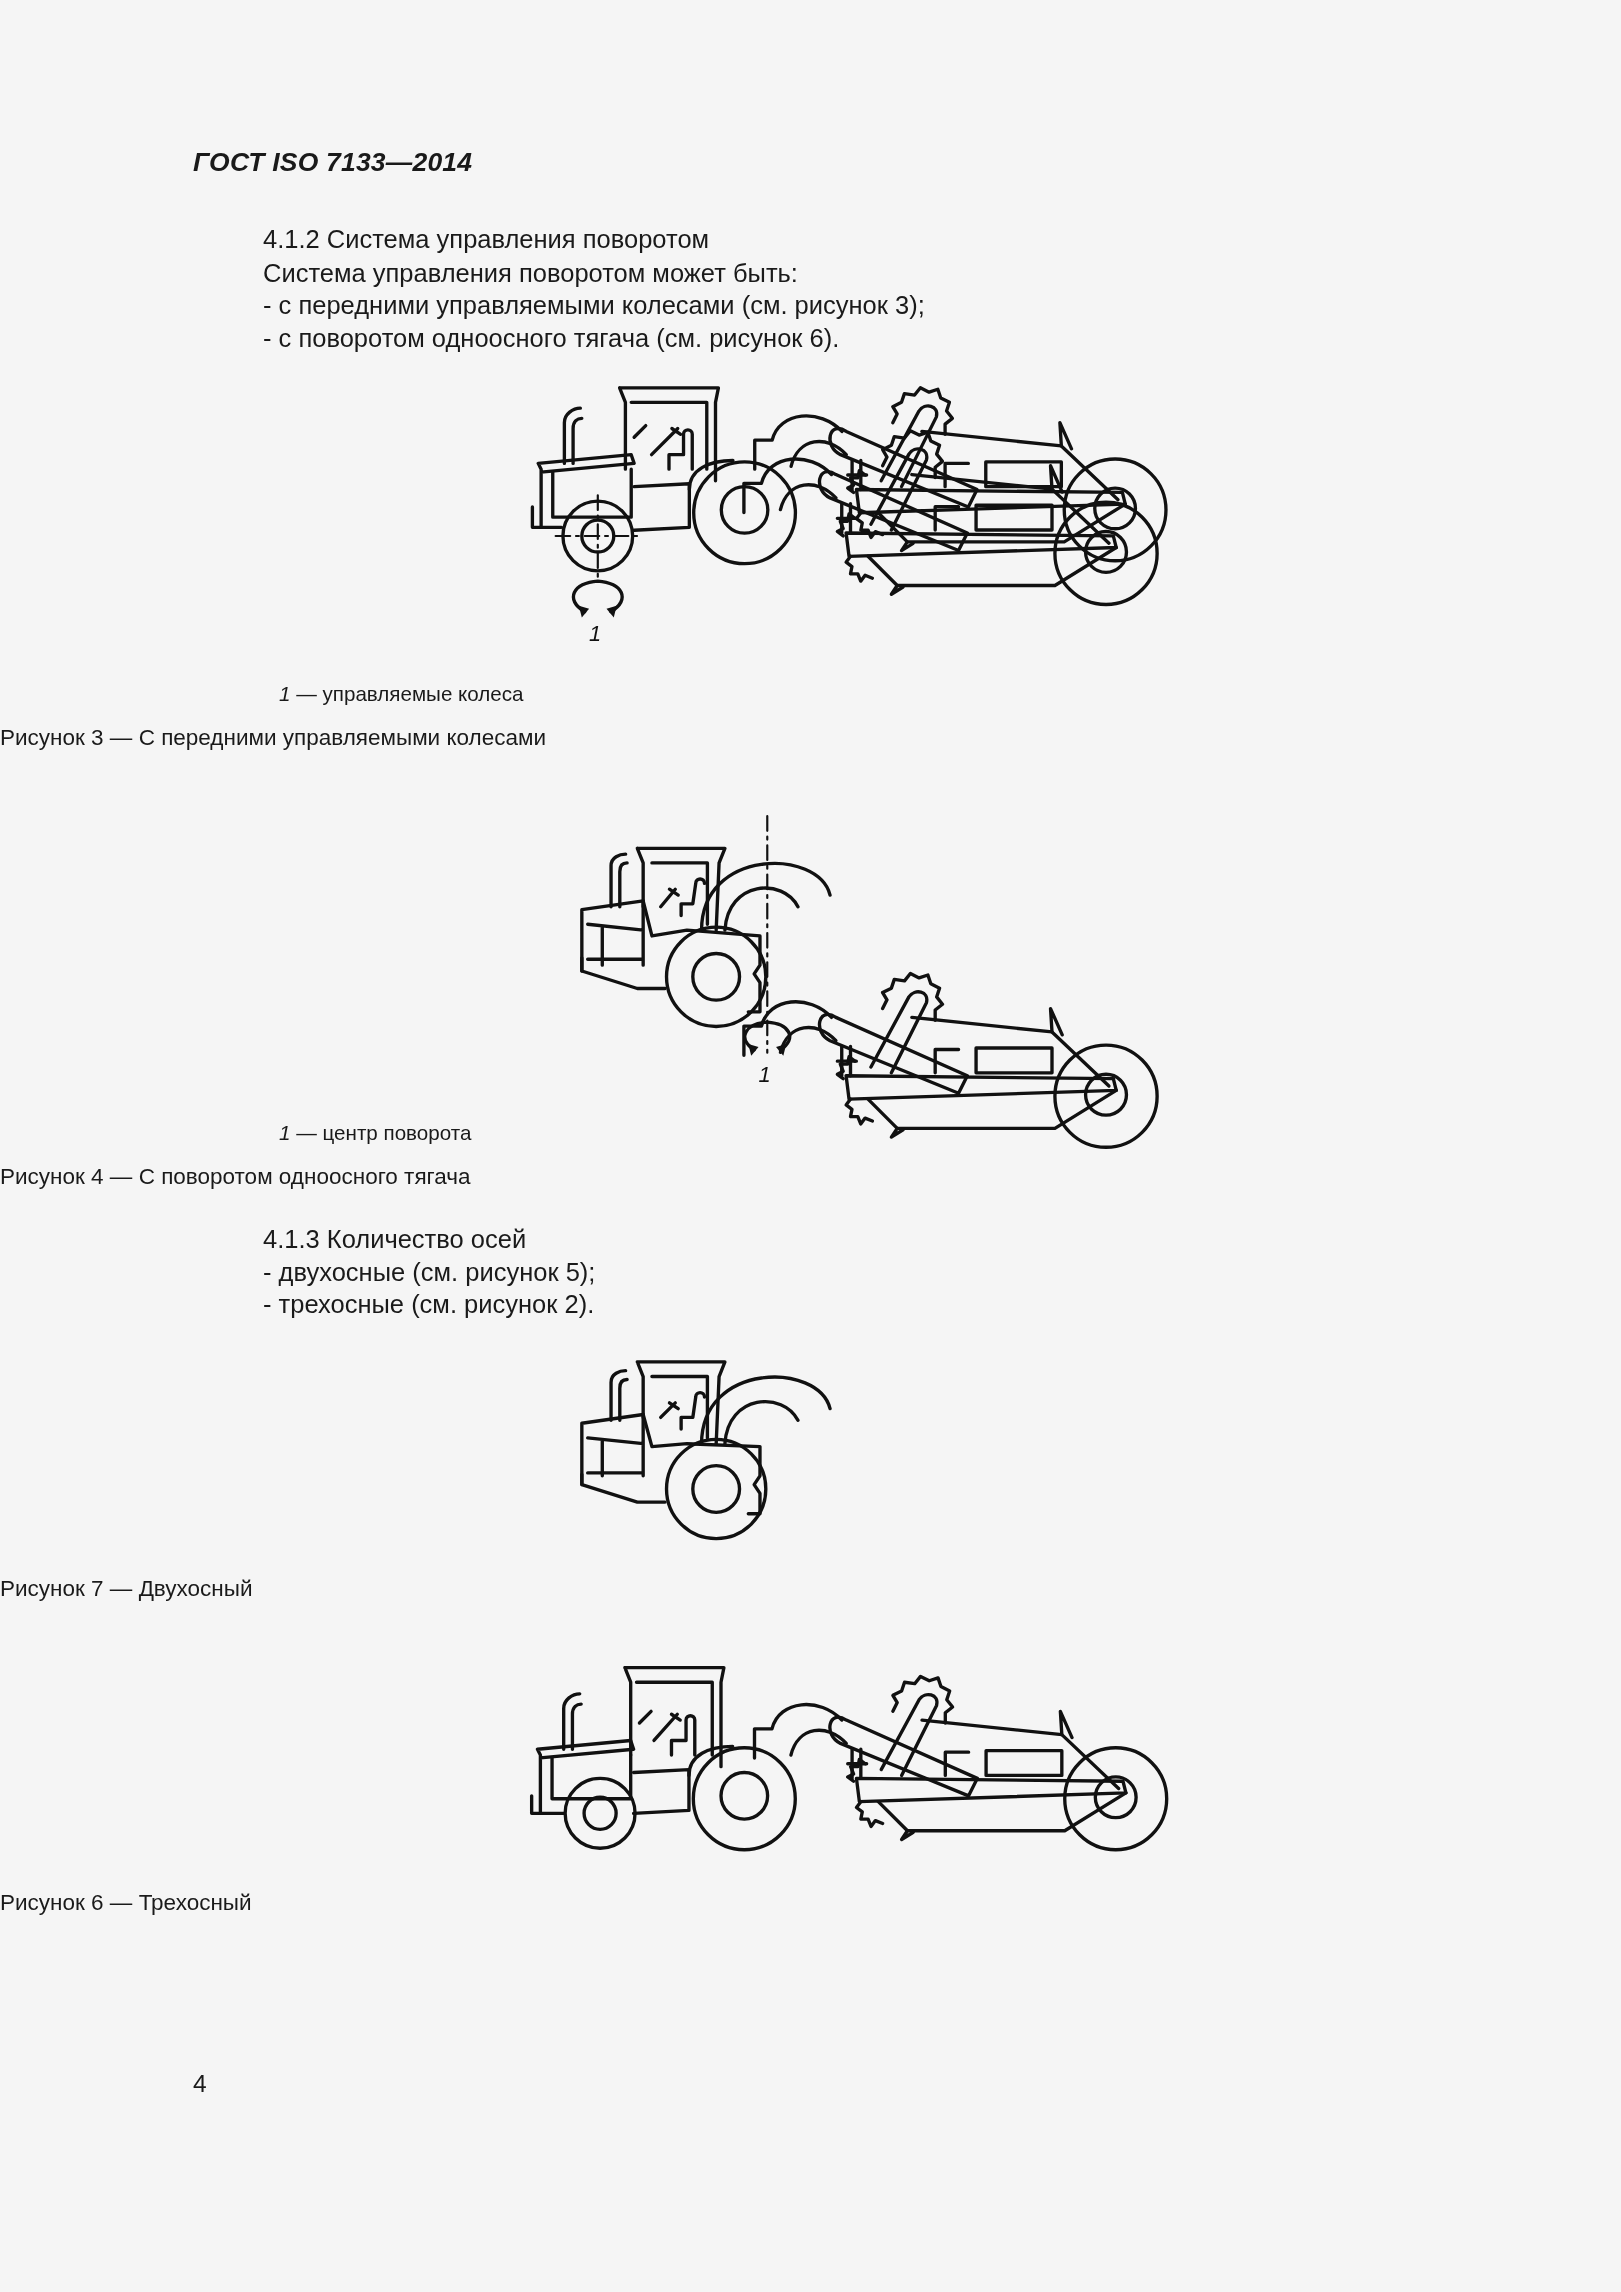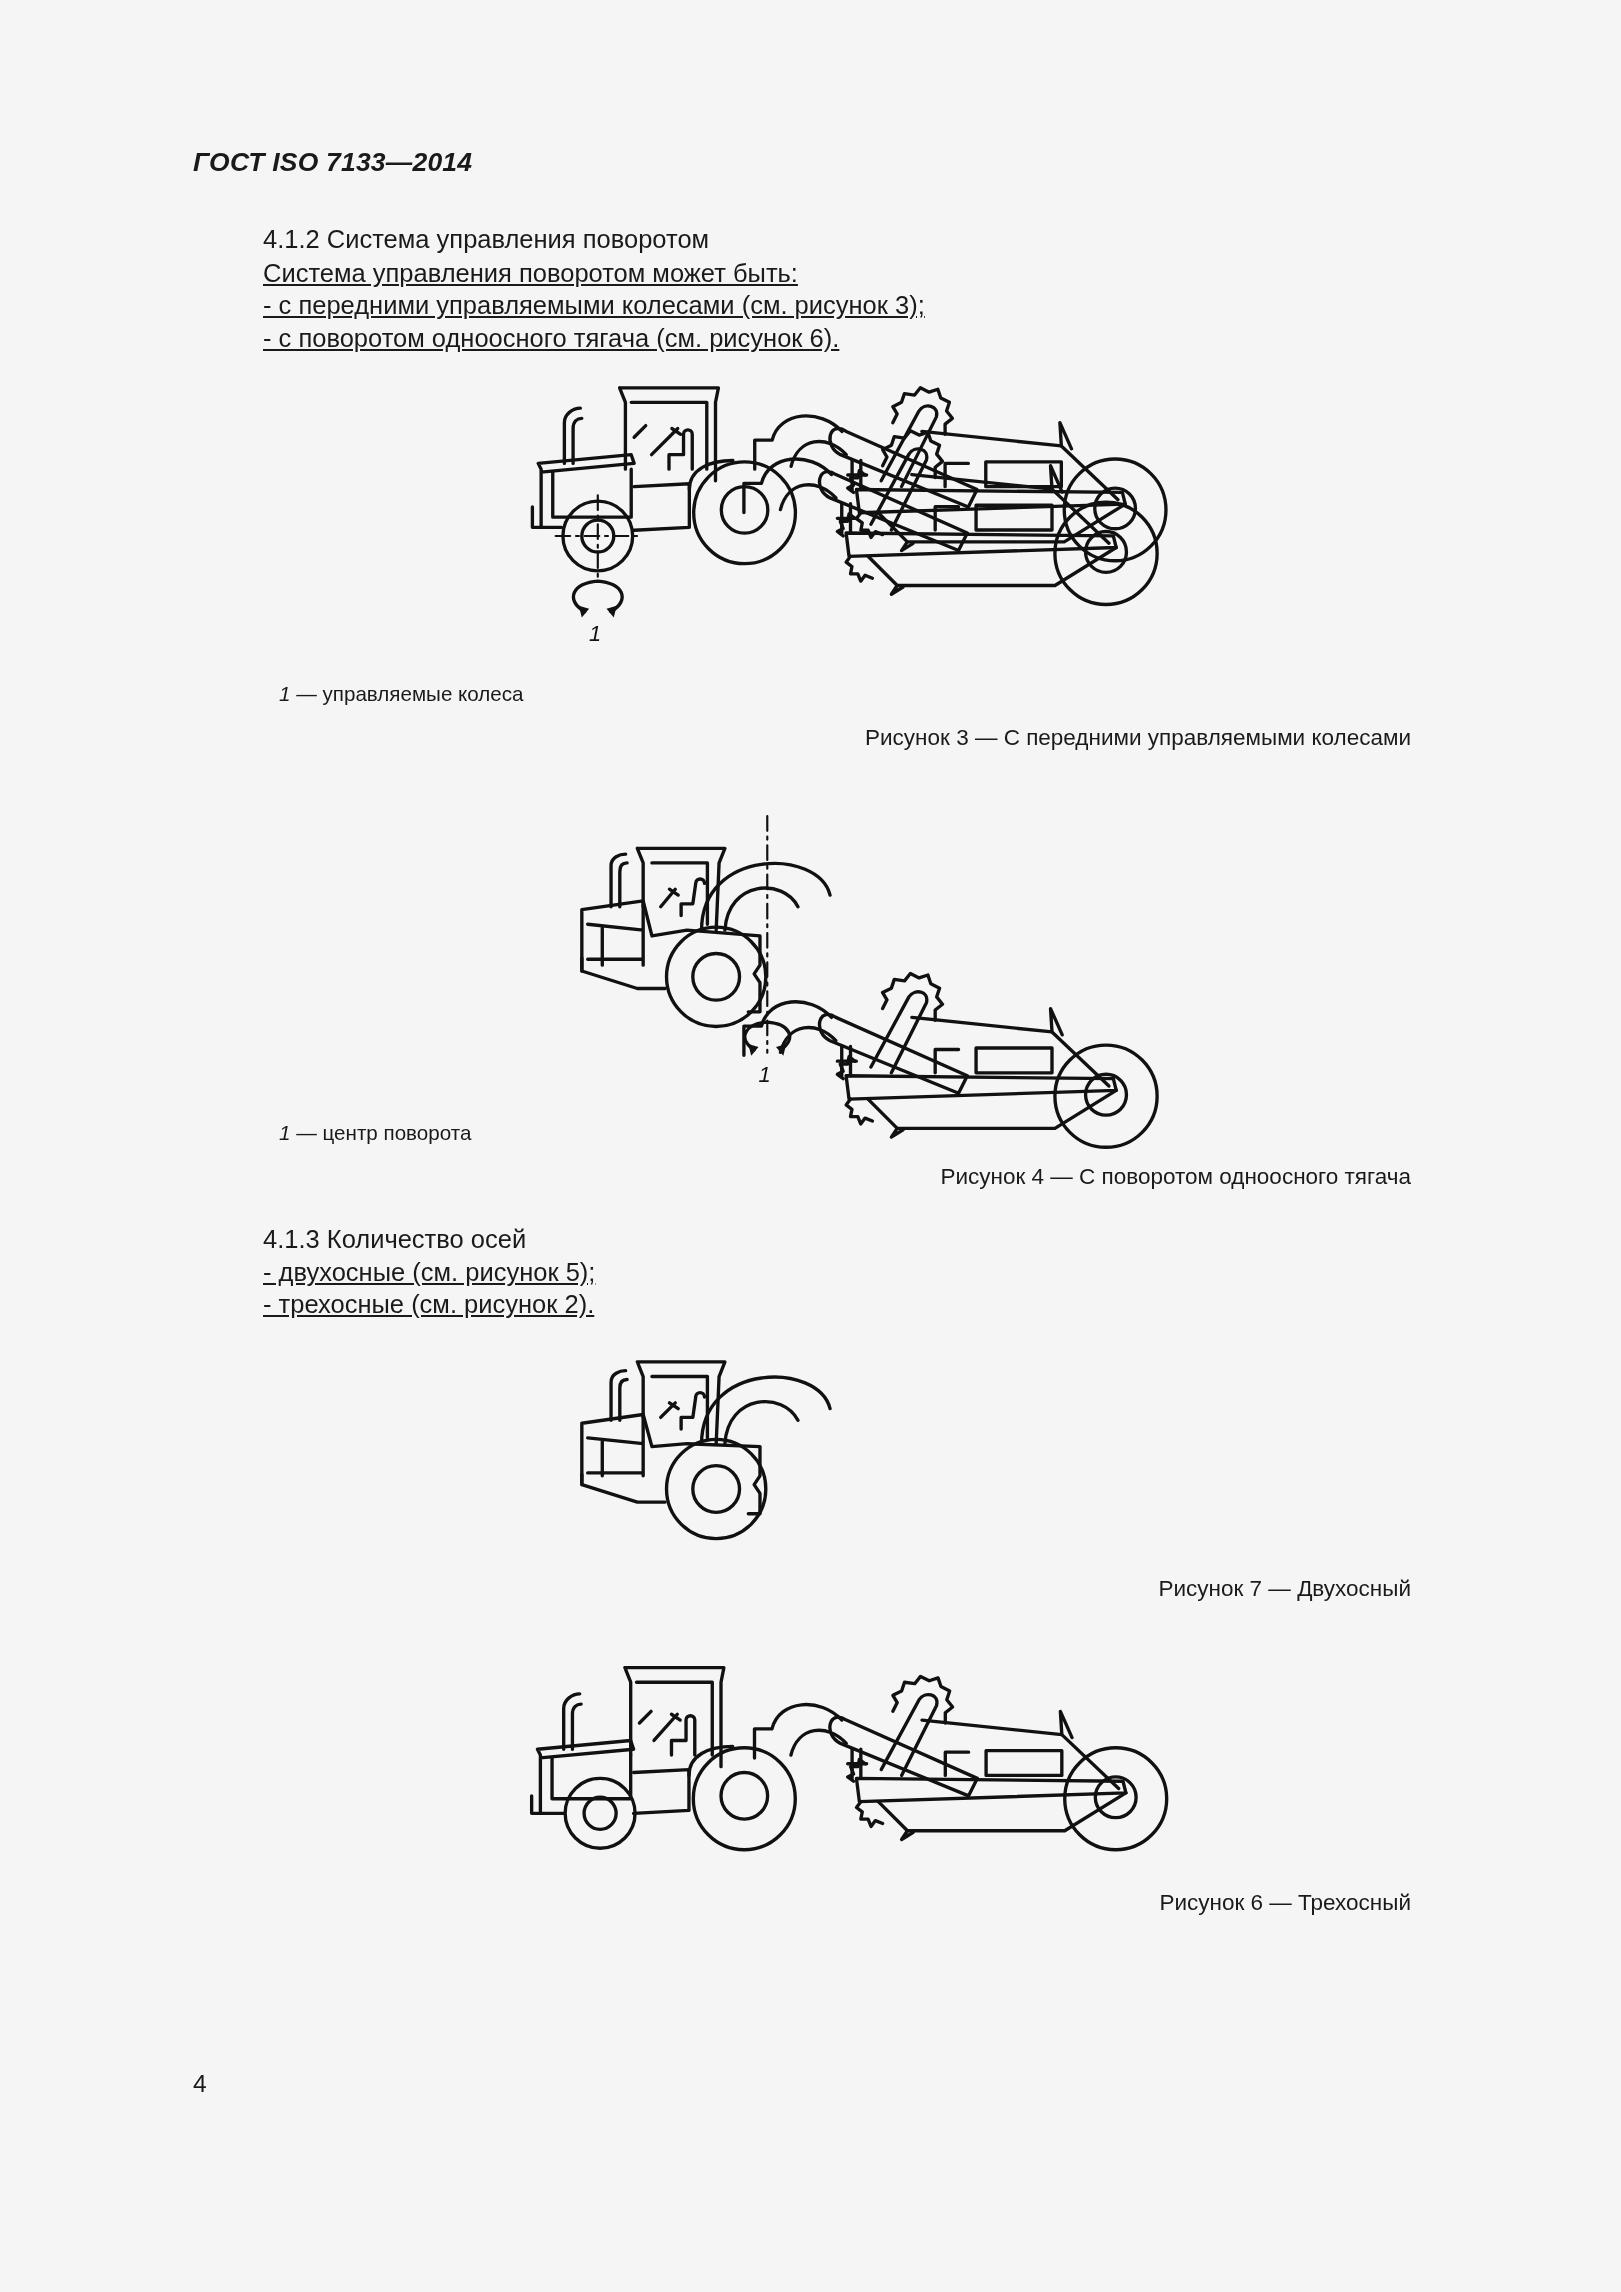--- a/index.html
+++ b/index.html
@@ -3,24 +3,24 @@
 <meta charset="utf-8">
 <style>
   html, body { margin:0; padding:0; }
   body {
     width:1621px; height:2293px; background:#f5f5f5; position:relative; overflow:hidden;
     font-family:"Liberation Sans", sans-serif; color:#1a1a1a;
   }
   .abs { position:absolute; white-space:nowrap; }
   .doc-code { left:193px; top:147px; font-size:26.5px; font-weight:bold; letter-spacing:0.2px;font-style:italic; }
   .h { left:263px; font-size:25.5px; font-weight:normal;text-align:center; }
-  .p { left:263px; font-size:25.5px;text-decoration:underline; }
+  .p { left:263px; font-size:25.5px; }
   .legend { left:263px; font-size:20.6px;margin-left:16px; }
   .legend i { font-style:italic; }
-  .caption { font-size:22.5px; left:0; width:1411px; text-align:right; }
+  .caption { font-size:22.5px; left:0; width:1411px; text-align:left; }
   .page-num { left:193px; top:2070px; font-size:24.5px; }
   svg.fig { position:absolute; overflow:visible; }
   svg.fig * { fill:none; stroke:#111; stroke-width:2.3; stroke-linejoin:round; stroke-linecap:round; }
   svg.fig .thin { stroke-width:1.5; stroke-dasharray:10 4 2 4; }
   svg.fig .num { fill:#111; stroke:none; font-family:"Liberation Sans", sans-serif; font-style:italic; font-size:15px; }
   svg.fig .arrowhead { fill:#111; stroke:none; }
 </style>
 </head>
 <body>
 

